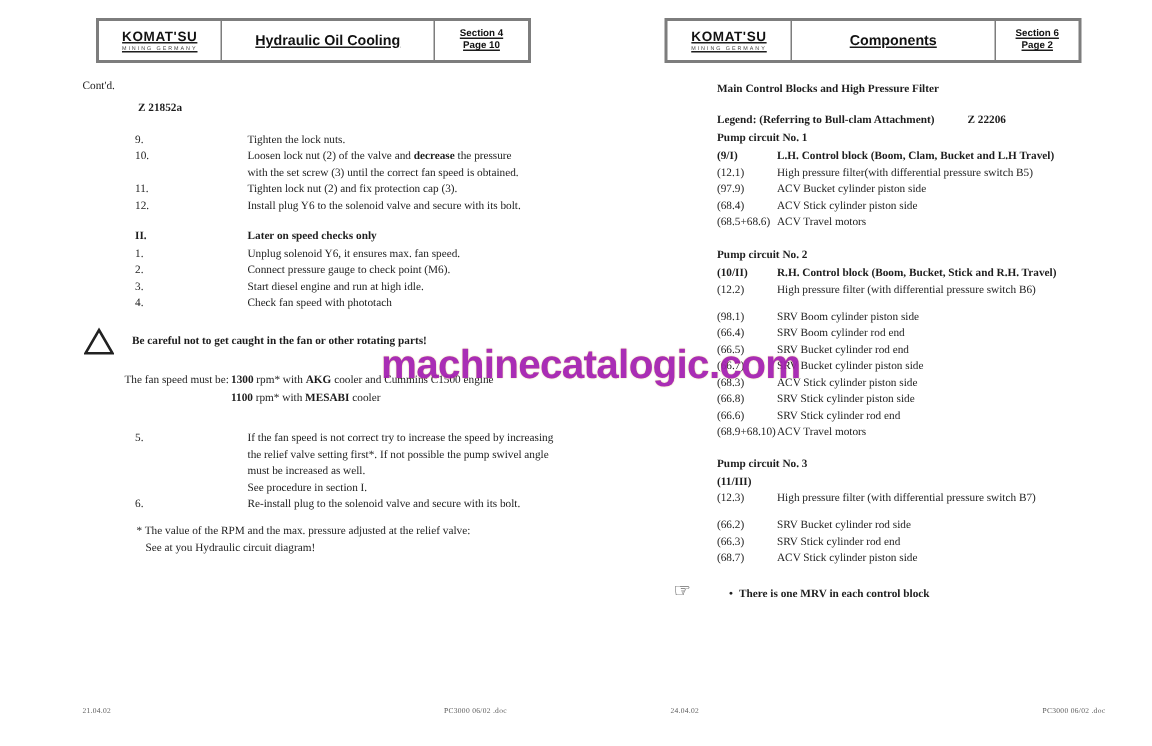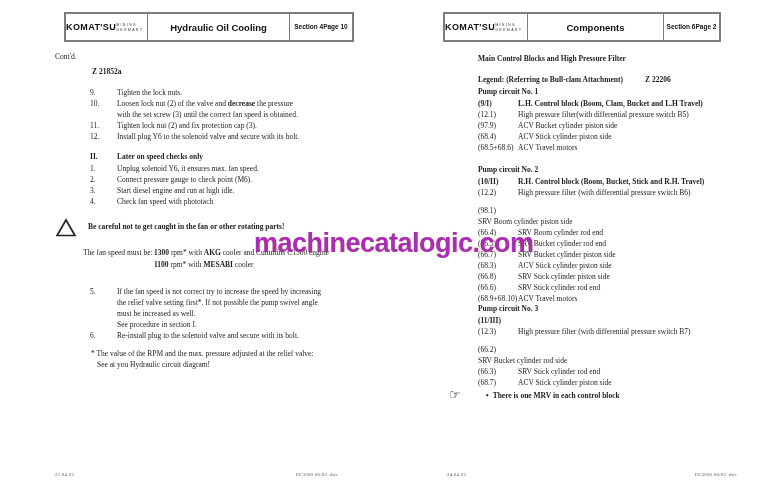--- a/index.html
+++ b/index.html
@@ -4,40 +4,40 @@
 <style>
   html,body{margin:0;padding:0;}
   body{
     width:768px;height:497px;position:relative;background:#ffffff;
     font-family:"Liberation Serif",serif;color:#1d1d1d;overflow:hidden;
     -webkit-font-smoothing:antialiased;
   }
   .page{position:absolute;top:0;height:497px;}
   
   .hdrbox{position:absolute;top:12px;height:30px;border:2px solid #7d7d7d;display:flex;background:#fff;box-sizing:border-box;}
-  .hdr-cell{display:flex;align-items:center;justify-content:center;box-sizing:border-box;}
+  .hdr-cell{display:flex;flex-direction:column;align-items:center;justify-content:center;box-sizing:border-box;text-decoration:underline;}
   .hdr-cell + .hdr-cell{border-left:1px solid #7d7d7d;}
   .brand{font-family:"Liberation Sans",sans-serif;font-weight:bold;font-size:9px;letter-spacing:.4px;color:#111;line-height:9px;}
   .brand-sub{font-family:"Liberation Sans",sans-serif;font-size:3.6px;letter-spacing:1.3px;color:#444;line-height:5px;margin-top:1px;}
   .hdr-title{font-family:"Liberation Sans",sans-serif;font-weight:bold;font-size:9.5px;color:#111;}
   .hdr-sec{font-family:"Liberation Sans",sans-serif;font-weight:bold;font-size:6.5px;line-height:8.5px;text-align:center;color:#111;}
   
   .abs{position:absolute;}
   .b{font-weight:bold;}
   .fs{font-size:7.5px;line-height:11px;}
   .row{display:flex;font-size:7.5px;line-height:11px;}
   .row .num{width:27px;flex:none;}
-  .row .txt{flex:1;}
+  .row .txt{flex:1;margin-left:48px;}
   .lrows{width:310px;}
   .rrows{width:262px;}
   .rrow{display:flex;font-size:7.5px;line-height:11px;}
   .rrow .lab{width:40px;flex:none;}
   .rrow .txt{flex:1;}
   .rrow.strong{font-weight:bold;}
-  .rrow.gap{margin-top:7px;flex-direction:column;}
+  .rrow.gap{margin-top:7px;}
   .fanline{display:flex;font-size:7.5px;line-height:12px;}
   .fan-intro{width:71px;flex:none;}
   .footer{font-size:5px;color:#5a5a5a;letter-spacing:.2px;}
   .watermark{
     position:absolute;left:254px;top:228px;z-index:9;
     font-family:"Liberation Sans",sans-serif;font-weight:bold;
     font-size:27px;letter-spacing:-0.5px;color:#a21caf;opacity:.92;
     text-shadow:0 0 1px rgba(190,120,10,.55);
     pointer-events:none;white-space:nowrap;
   }

